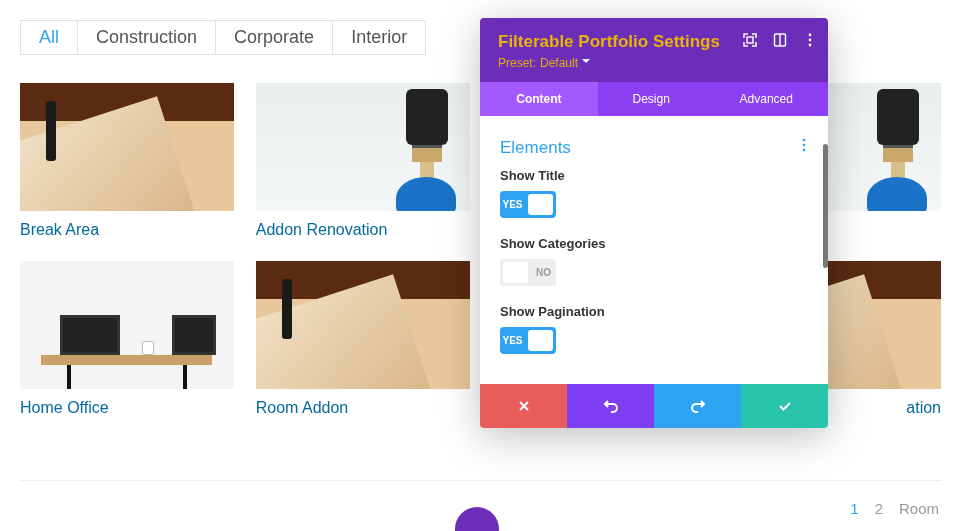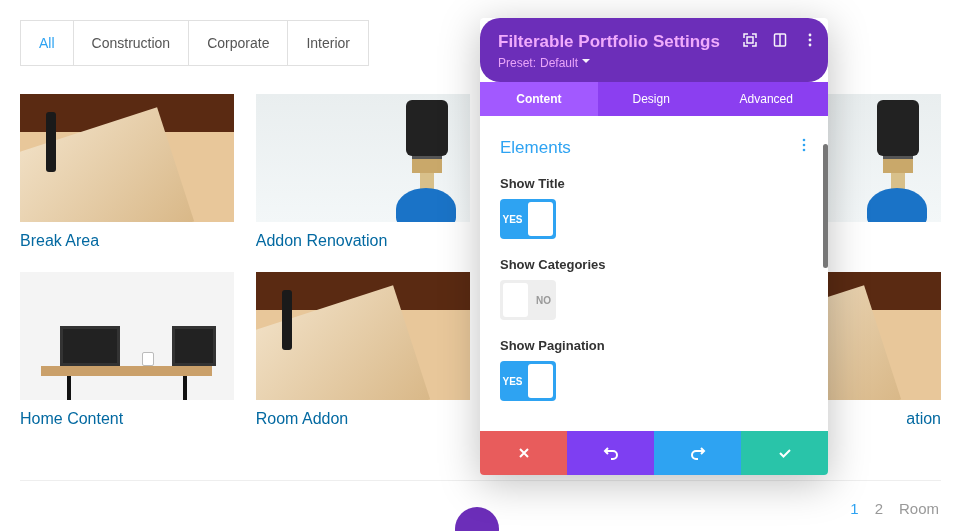--- a/index.html
+++ b/index.html
@@ -14,22 +14,22 @@
   }
 
   
   .filter-bar {
     display: flex;
     margin: 20px 0 0 20px;
   }
   .filter-btn {
     border: 1px solid #e0e0e0;
     background: #fff;
-    padding: 14px 18px;
-    font-size: 14px;
+    padding: 6px 18px;
+    font-size: 18px;
     color: #555;
     cursor: pointer;
     margin-left: -1px;
   }
   .filter-btn:first-child { margin-left: 0; }
   .filter-btn.active { color: #2ea3f2; }
 
   
   .portfolio {
     margin: 28px 20px 0 20px;
@@ -181,24 +181,23 @@
     width:348px;
     background:#fff;
     border-radius:4px;
     box-shadow:0 8px 40px rgba(0,0,0,0.25);
     overflow:hidden;
     display:flex;
     flex-direction:column;
   }
   .panel-hd {
     background:#6c2eb9;
-    color:#f0abfc;
+    color:#eab308;
     padding:14px 28px 12px 18px;
     position:relative;
-    border-radius:20px;
   }
   .panel-title {
     font-size:17px;
     font-weight:600;
   }
   .panel-preset {
     font-size:12px;
     margin-top:4px;
     opacity:.95;
     display:flex; align-items:center; gap:4px;
@@ -239,38 +238,38 @@
 
   .panel-body{
     padding:22px 20px 24px 20px;
     font-size:13px;
     position:relative;
   }
   .section-title{
     color:#2ea3f2;
     font-size:17px;
     font-weight:400;
-    margin-bottom:18px;
+    margin-bottom:10px;
   }
   .section-menu{
     position:absolute;
     top:22px; right:18px;
     cursor:pointer;
     color:#2ea3f2;
   }
   .field-label{
     font-size:13px;
     color:#333;
     font-weight:600;
     margin-bottom:8px;
   }
   .field{ margin-bottom:18px; }
   .toggle{
     display:inline-flex;
-    width:56px; height:40px;
+    width:56px; height:27px;
     border-radius:4px;
     overflow:hidden;
     font-size:10px;
     font-weight:700;
     cursor:pointer;
     align-items:stretch;
   }
   .toggle .half{
     flex:1;
     display:flex; align-items:center; justify-content:center;
@@ -348,21 +347,21 @@
   </div>
 
   <div class="card">
     <div class="thumb office">
       <div class="laptop"></div>
         <div class="laptop2"></div>
         <div class="mug"></div>
       <div class="leg1"></div>
         <div class="leg2"></div>
     </div>
-    <div class="card-title">Home Content</div>
+    <div class="card-title">Home Office</div>
   </div>
   <div class="card">
     <div class="thumb wood"></div>
     <div class="card-title">Room Addon</div>
   </div>
   <div class="card">
     <div class="thumb" style="visibility:hidden"></div>
   </div>
   <div class="card">
     <div class="thumb wood"></div>

